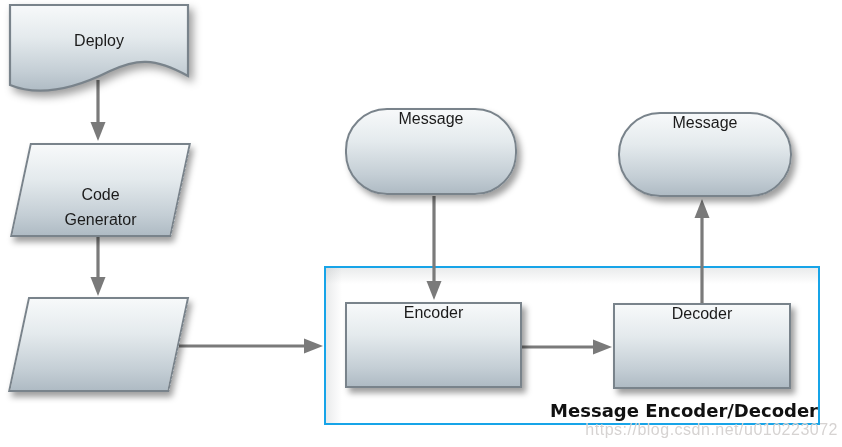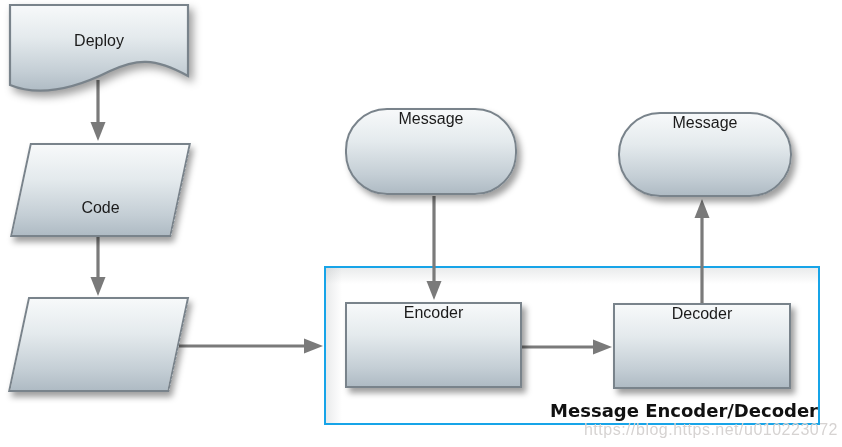--- a/index.html
+++ b/index.html
@@ -114,20 +114,21 @@
     </defs>
     <path d="M 10 5 L 188 5 L 188 76 C 154 57 136 59 110 71 C 84 84 44 99 10 85 Z" fill="url(#docGrad)" stroke="#79838b" stroke-width="2.2" style="filter: drop-shadow(4px 5px 4px rgba(0,0,0,0.38));"></path>
   </svg>
   <div class="proto-label">
     <span>Deploy</span>
   </div>
 
   <div class="pgram" style="left:10px; top:143px; width:161px; height:94px;"></div>
   <div class="pgram-label" style="left:10px; top:160px; width:181px; height:94px;">
     <span>Code</span>
+    <span>Generator</span>
   </div>
 
   <div class="pgram" style="left:8px; top:297px; width:161px; height:95px;"></div>
 
   <div class="node stadium" style="left:345px; top:108px; width:172px; height:87px;">
     <span>Message</span>
   </div>
 
   <div class="node stadium" style="left:618px; top:112px; width:174px; height:85px;">
     <span>Message</span>
@@ -155,15 +156,15 @@
     <line x1="434" y1="196" x2="434" y2="283"></line>
     <polygon points="434,300 426.5,281 441.5,281"></polygon>
 
     <line x1="522" y1="347" x2="596" y2="347"></line>
     <polygon points="612,347 593,339.5 593,354.5"></polygon>
 
     <line x1="702" y1="303" x2="702" y2="217"></line>
     <polygon points="702,199 694.5,218 709.5,218"></polygon>
   </svg>
 
-  <div class="watermark">https://blog.https.net/u010223072</div>
+  <div class="watermark">https://blog.csdn.net/u010223072</div>
 
 </div>
 
 </body></html>

